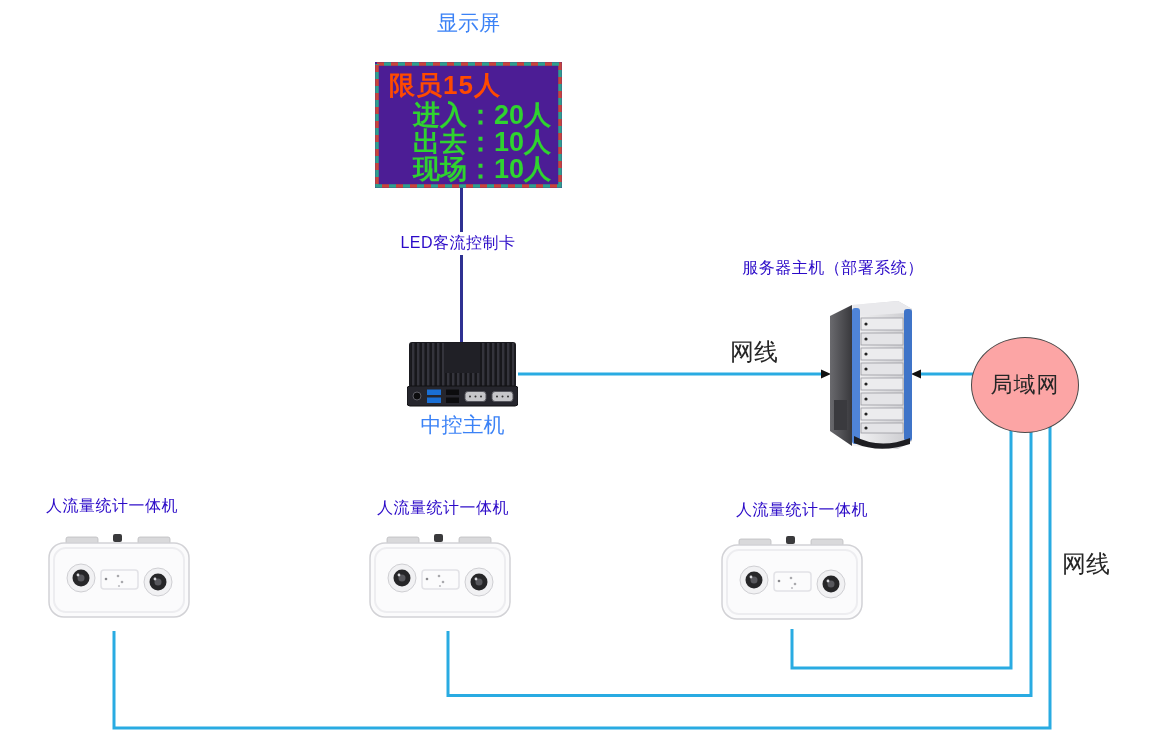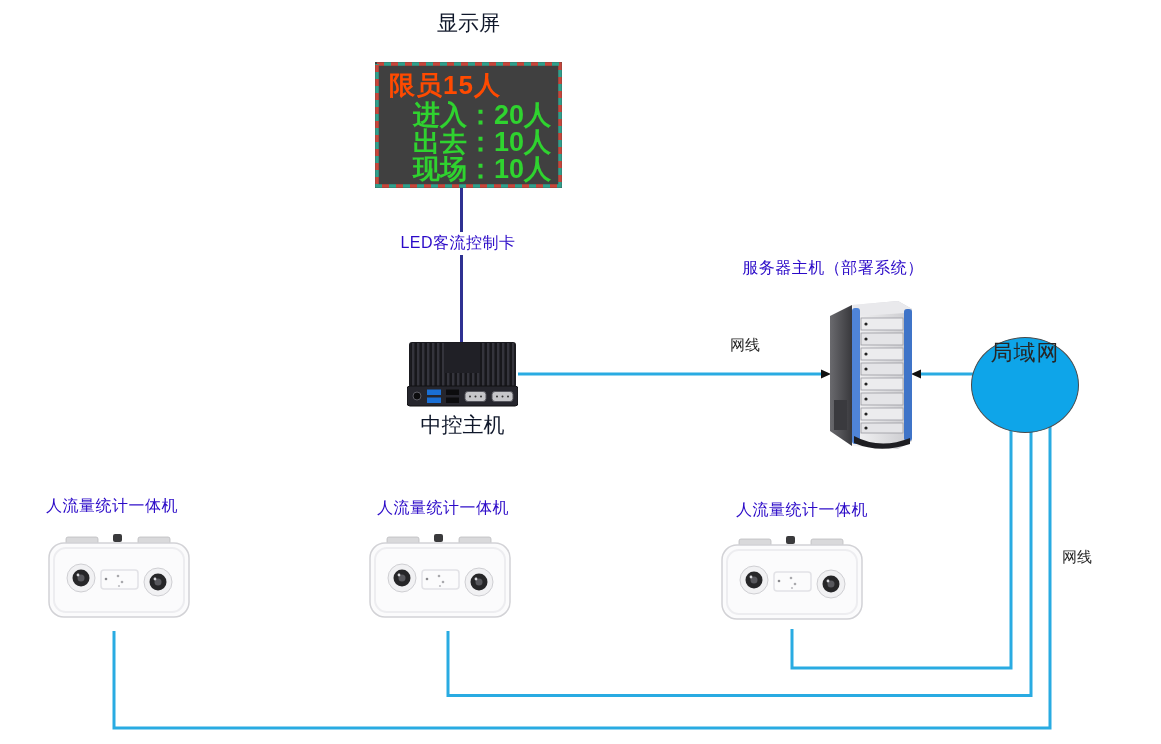--- a/index.html
+++ b/index.html
@@ -3,26 +3,26 @@
 <meta charset="utf-8">
 <style>
   * { margin:0; padding:0; box-sizing:border-box; }
   html,body { background:#ffffff; }
   body { font-family:"Liberation Sans","DejaVu Sans",sans-serif; }
   #canvas { position:relative; width:1161px; height:744px; background:#ffffff; overflow:hidden; }
 
   .abs { position:absolute; }
 
   
-  .title-label { font-size:21px; color:#0f172a; text-align:center; }
+  .title-label { font-size:21px; color:#3b82f6; text-align:center; }
   .blue-label  { font-size:16px; font-weight:normal; color:#2B0AC8; letter-spacing:.5px; text-align:center; background:#ffffff; }
-  .black-label { font-size:15px; color:#262626; }
-
-  
-  #led-display { left:375px; top:62px; width:187px; height:126px; background:#404040; z-index:2; }
+  .black-label { font-size:24px; color:#262626; }
+
+  
+  #led-display { left:375px; top:62px; width:187px; height:126px; background:#4c1d95; z-index:2; }
   #led-display .border-svg { position:absolute; inset:0; }
   .led-limit { position:absolute; left:14px; top:6px; font-size:26px; font-weight:bold;
                color:#FF4A00; letter-spacing:1px; white-space:nowrap; }
   .led-rows  { position:absolute; left:38px; top:40px; font-size:27px; font-weight:bold;
                color:#2FD32F; line-height:27px; white-space:nowrap; }
 
   
   #wires { position:absolute; left:0; top:0; width:1161px; height:744px; z-index:1; }
 
   
@@ -30,22 +30,22 @@
 
   
   #mini-pc { left:407px; top:340px; width:111px; height:68px; z-index:2; }
   #host-label { left:397px; top:411px; width:131px; z-index:2; }
 
   #server-label { left:733px; top:258px; width:200px; z-index:2; }
   #server-box { left:828px; top:300px; width:88px; height:150px; z-index:2; }
   #cable-label-server { left:730px; top:336px; z-index:2; }
 
   #lan-circle { left:971px; top:337px; width:108px; height:96px; border:1.6px solid #4a4a4a;
-                border-radius:50%; background:#0ea5e9; z-index:3;
-                display:flex; align-items:flex-start; justify-content:center;
+                border-radius:50%; background:#fca5a5; z-index:3;
+                display:flex; align-items:center; justify-content:center;
                 font-size:22px; color:#262626; letter-spacing:1px; }
   #cable-label-lan { left:1062px; top:548px; z-index:2; }
 
   .camera { width:142px; height:86px; z-index:2; }
   #camera-1 { left:48px;  top:534px; }
   #camera-2 { left:369px; top:534px; }
   #camera-3 { left:721px; top:536px; }
   #camera-label-1 { left:37px;  top:496px; width:150px; }
   #camera-label-2 { left:368px; top:498px; width:150px; }
   #camera-label-3 { left:727px; top:500px; width:150px; }

